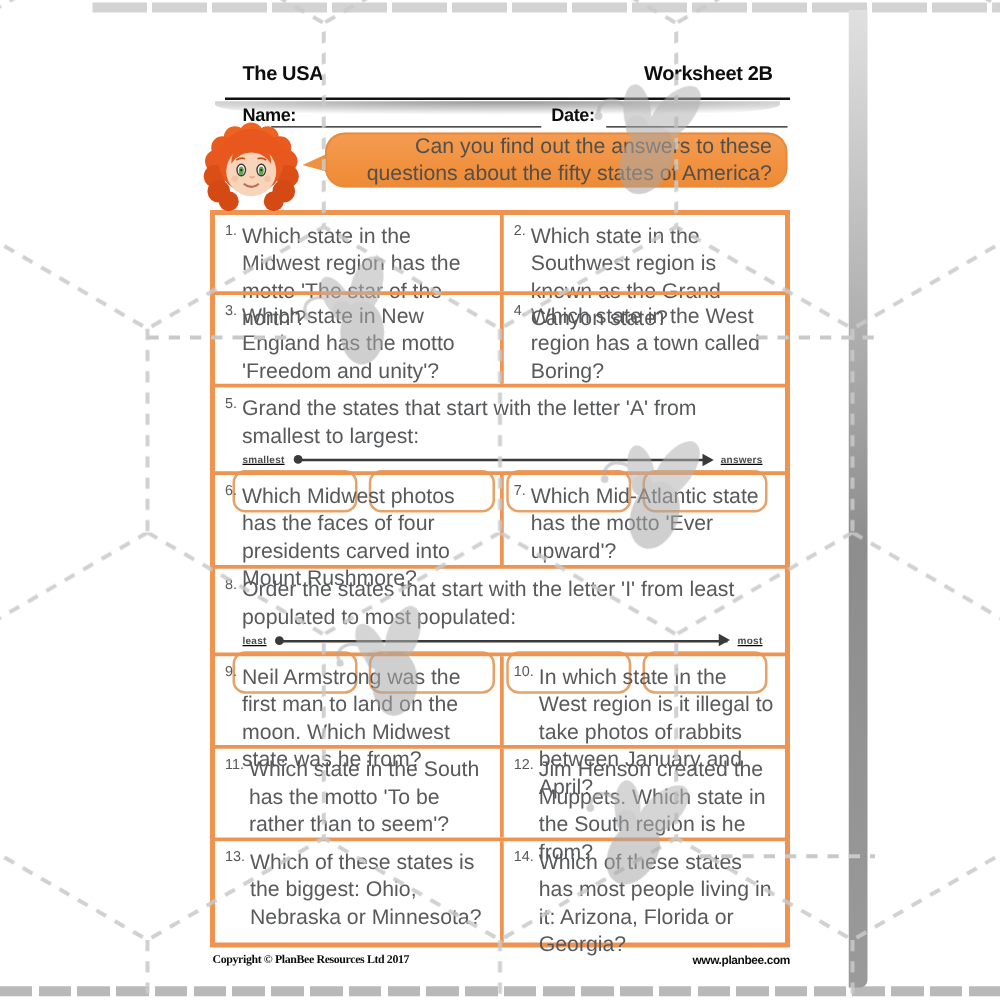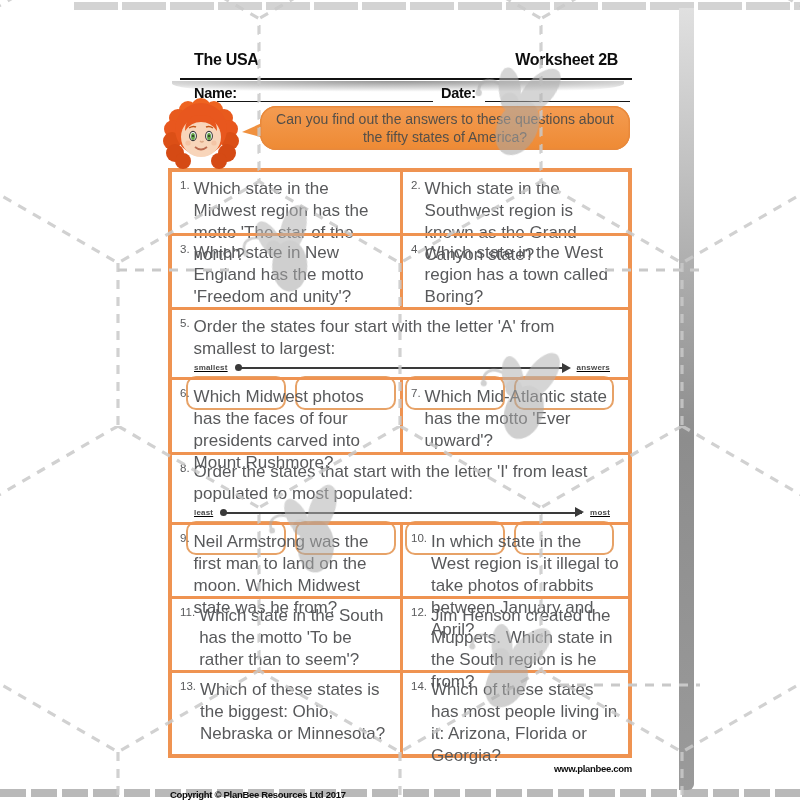--- a/index.html
+++ b/index.html
@@ -34,21 +34,21 @@
     border-radius:0 0 60% 60% / 0 0 100% 100%;}
 
   
   .fieldlbl{font-size:14.5px;z-index:5;}
   .wline{border-bottom:1.7px solid #151515;height:1px;z-index:5;}
 
   
   .bubble{left:260px;top:106px;width:370px;height:44px;background:linear-gradient(#F49C52,#EE8A34);
     border-radius:16px;display:flex;align-items:center;justify-content:center;z-index:5;
     box-shadow:inset 0 0 0 1.5px #e8893c;}
-  .bubble .btxt{font-size:14px;color:#544F49;text-align:center;line-height:1.3;max-width:345px;}
+  .bubble .btxt{font-size:17px;color:#544F49;text-align:right;line-height:1.3;max-width:345px;}
   .tail{left:242px;top:119px;z-index:5;}
 
   
   .qtable{left:168px;top:168px;width:464px;height:590px;border:4px solid var(--orange);
     box-sizing:border-box;display:flex;flex-direction:column;background:#fff;z-index:3;}
   .trow{display:flex;min-height:0;}
   .trow + .trow{border-top:3px solid var(--orange);}
   .qcell{flex:1 1 50%;min-width:0;padding:6px 8px 4px 8px;display:flex;align-items:flex-start;box-sizing:border-box;}
   .qcell + .qcell{border-left:3px solid var(--orange);}
   .qcell .num{flex:0 0 auto;margin-right:4px;font-size:11.5px;color:var(--qtext);line-height:1.3;}
@@ -153,21 +153,21 @@
     <div class="qcell">
       <span class="num">4.</span>
       <span class="qtext">Which state in the West region has a town called Boring?</span>
     </div>
   </div>
 
   <div class="trow" style="flex:70 0 0;">
     <div class="qcell full">
       <div class="qhead">
         <span class="num">5.</span>
-        <span class="qtext">Order the states four start with the letter 'A' from smallest to largest:</span>
+        <span class="qtext">Grand the states that start with the letter 'A' from smallest to largest:</span>
       </div>
       <div class="scale">
         <span class="slabel">smallest</span>
         <div class="sline">
             <span class="dot"></span>
             <span class="ah"></span>
           </div>
         <span class="slabel">answers</span>
       </div>
       <div class="boxes">
@@ -241,21 +241,21 @@
       <span class="qtext">Which of these states is the biggest: Ohio, Nebraska or Minnesota?</span>
     </div>
     <div class="qcell">
       <span class="num">14.</span>
       <span class="qtext">Which of these states has most people living in it: Arizona, Florida or Georgia?</span>
     </div>
   </div>
 
 </div>
 
-<span class="abs marker foot" style="left:170px;top:789px;">Copyright © PlanBee Resources Ltd 2017</span>
+<span class="abs marker foot" style="left:170px;top:763px;font-family:Liberation Serif, serif;">Copyright © PlanBee Resources Ltd 2017</span>
 <span class="abs marker foot" style="left:462px;top:763px;width:170px;text-align:right;">www.planbee.com</span>
 
 <svg id="wm" width="800" height="800" viewBox="0 0 800 800">
   <defs>
     <pattern id="hexpat" width="282" height="489" patternUnits="userSpaceOnUse" patternTransform="translate(-23,-63)">
       <path d="M141 0 L282 81.5 L282 244.5 L141 326 L0 244.5 L0 81.5 Z M141 326 L141 489" fill="none" stroke="#c9c9c9" stroke-width="3.2" stroke-dasharray="9 8"></path>
     </pattern>
     <g id="bee">
       <path d="M-14 -16 C-30 -36 -50 -28 -45 -13" fill="none" stroke="#ababab" stroke-width="3"></path>
       <circle cx="-45" cy="-13" r="3.2" fill="#ababab"></circle>

